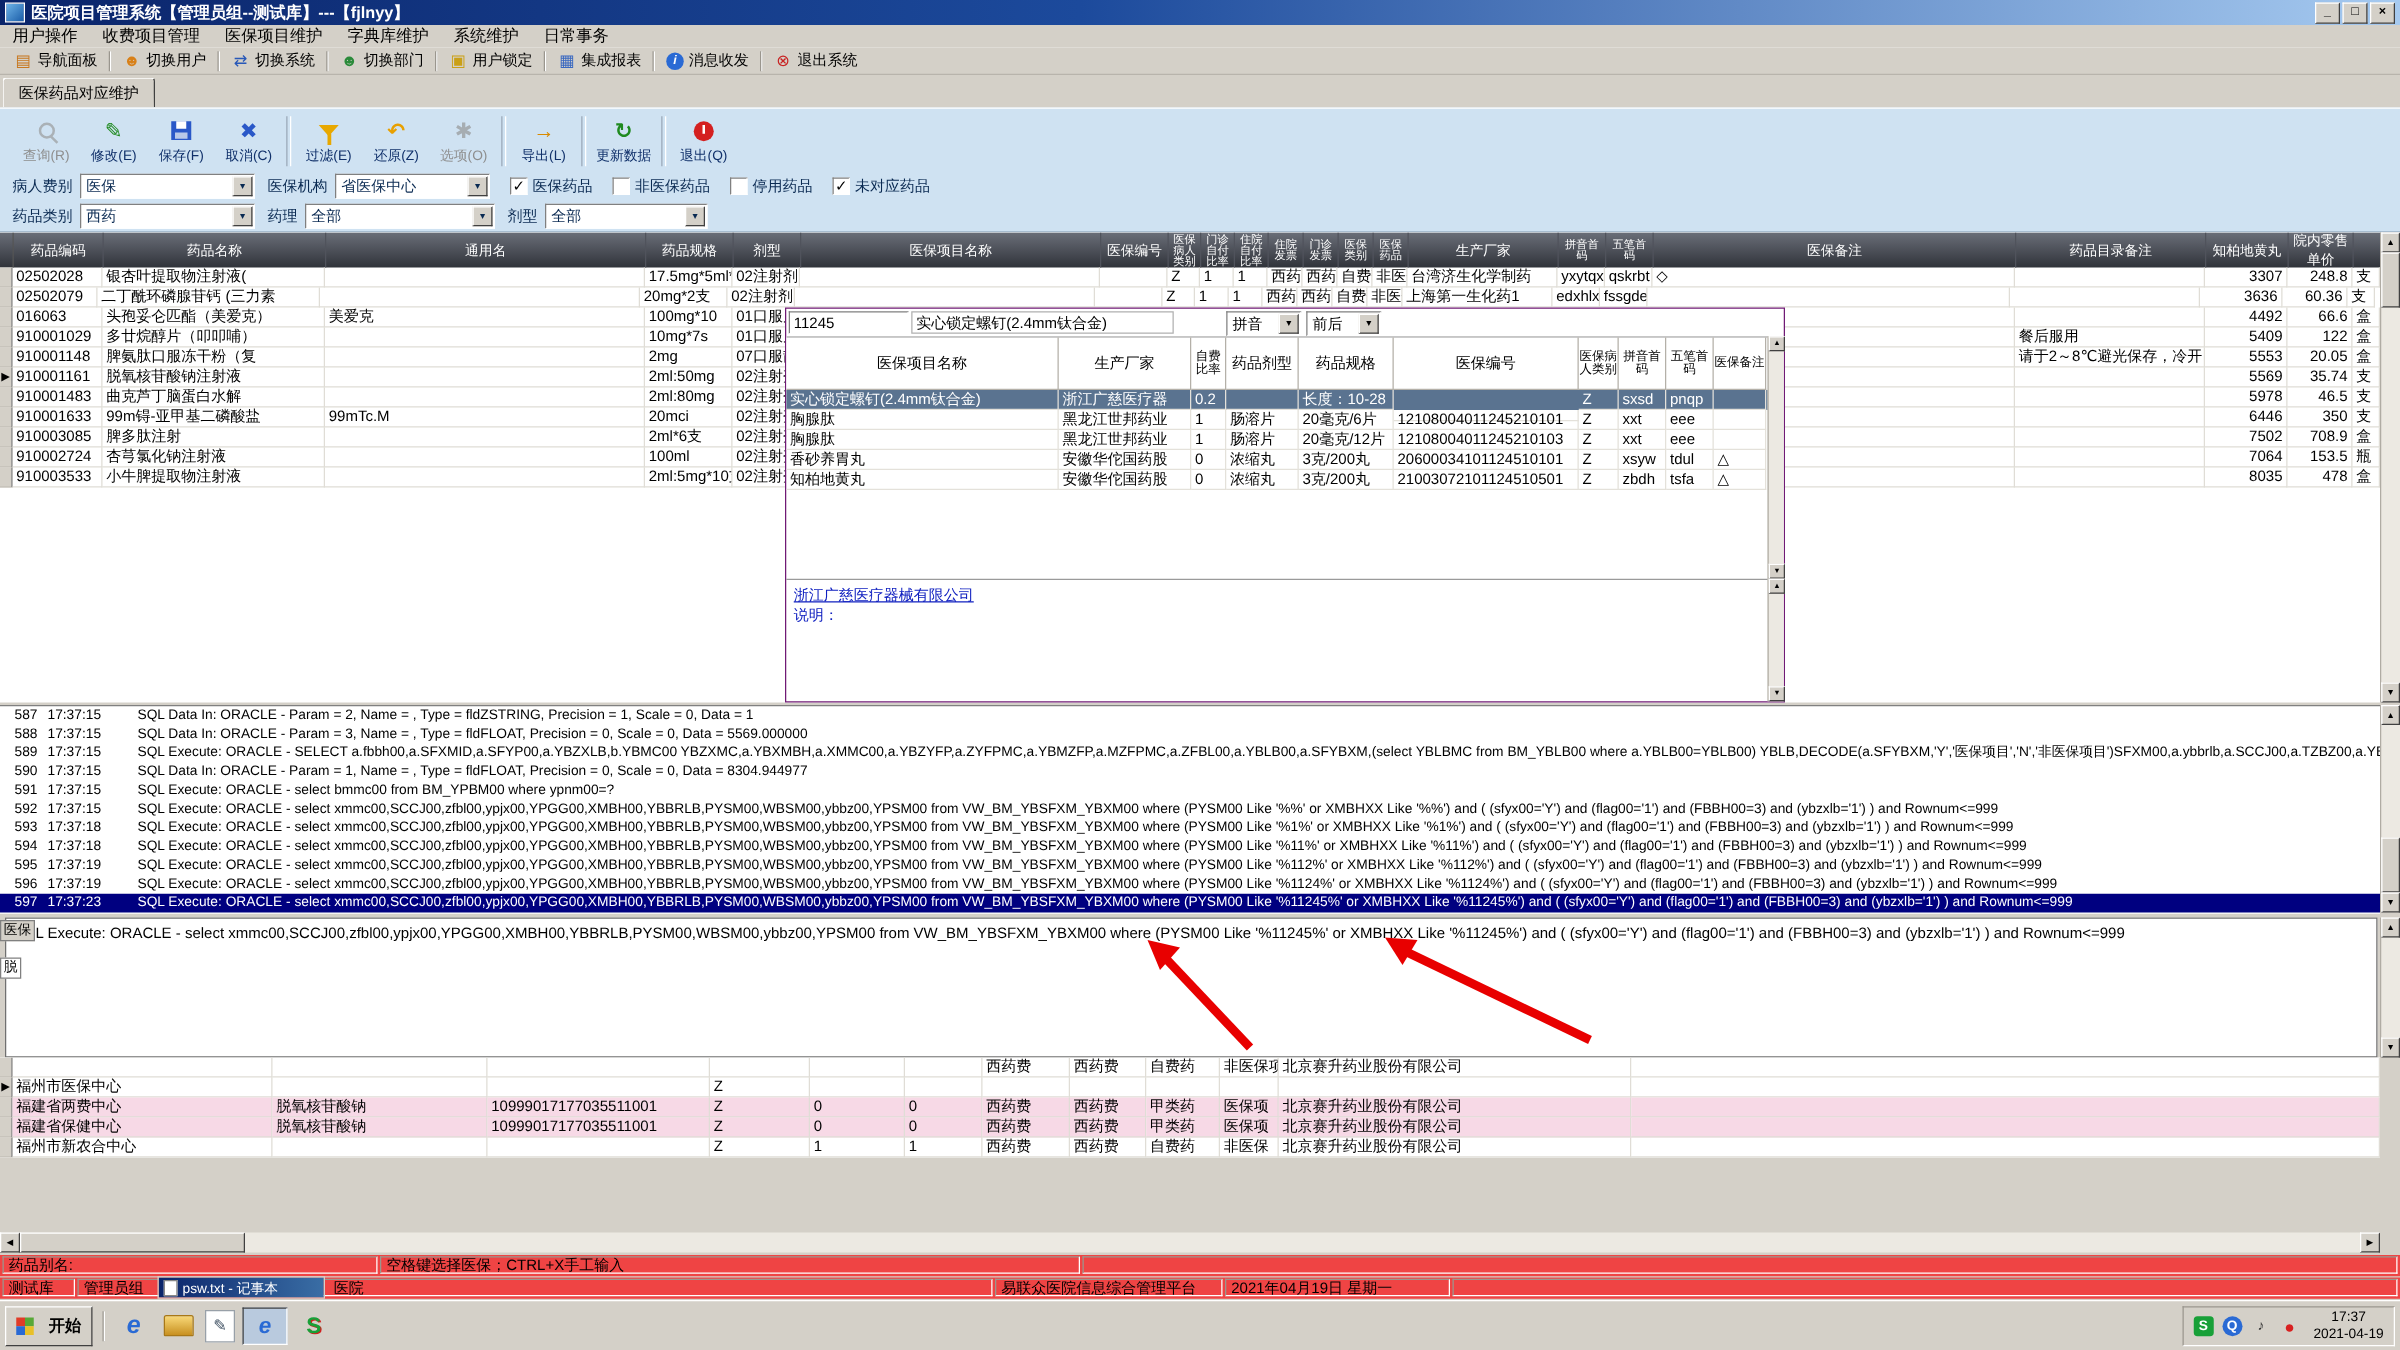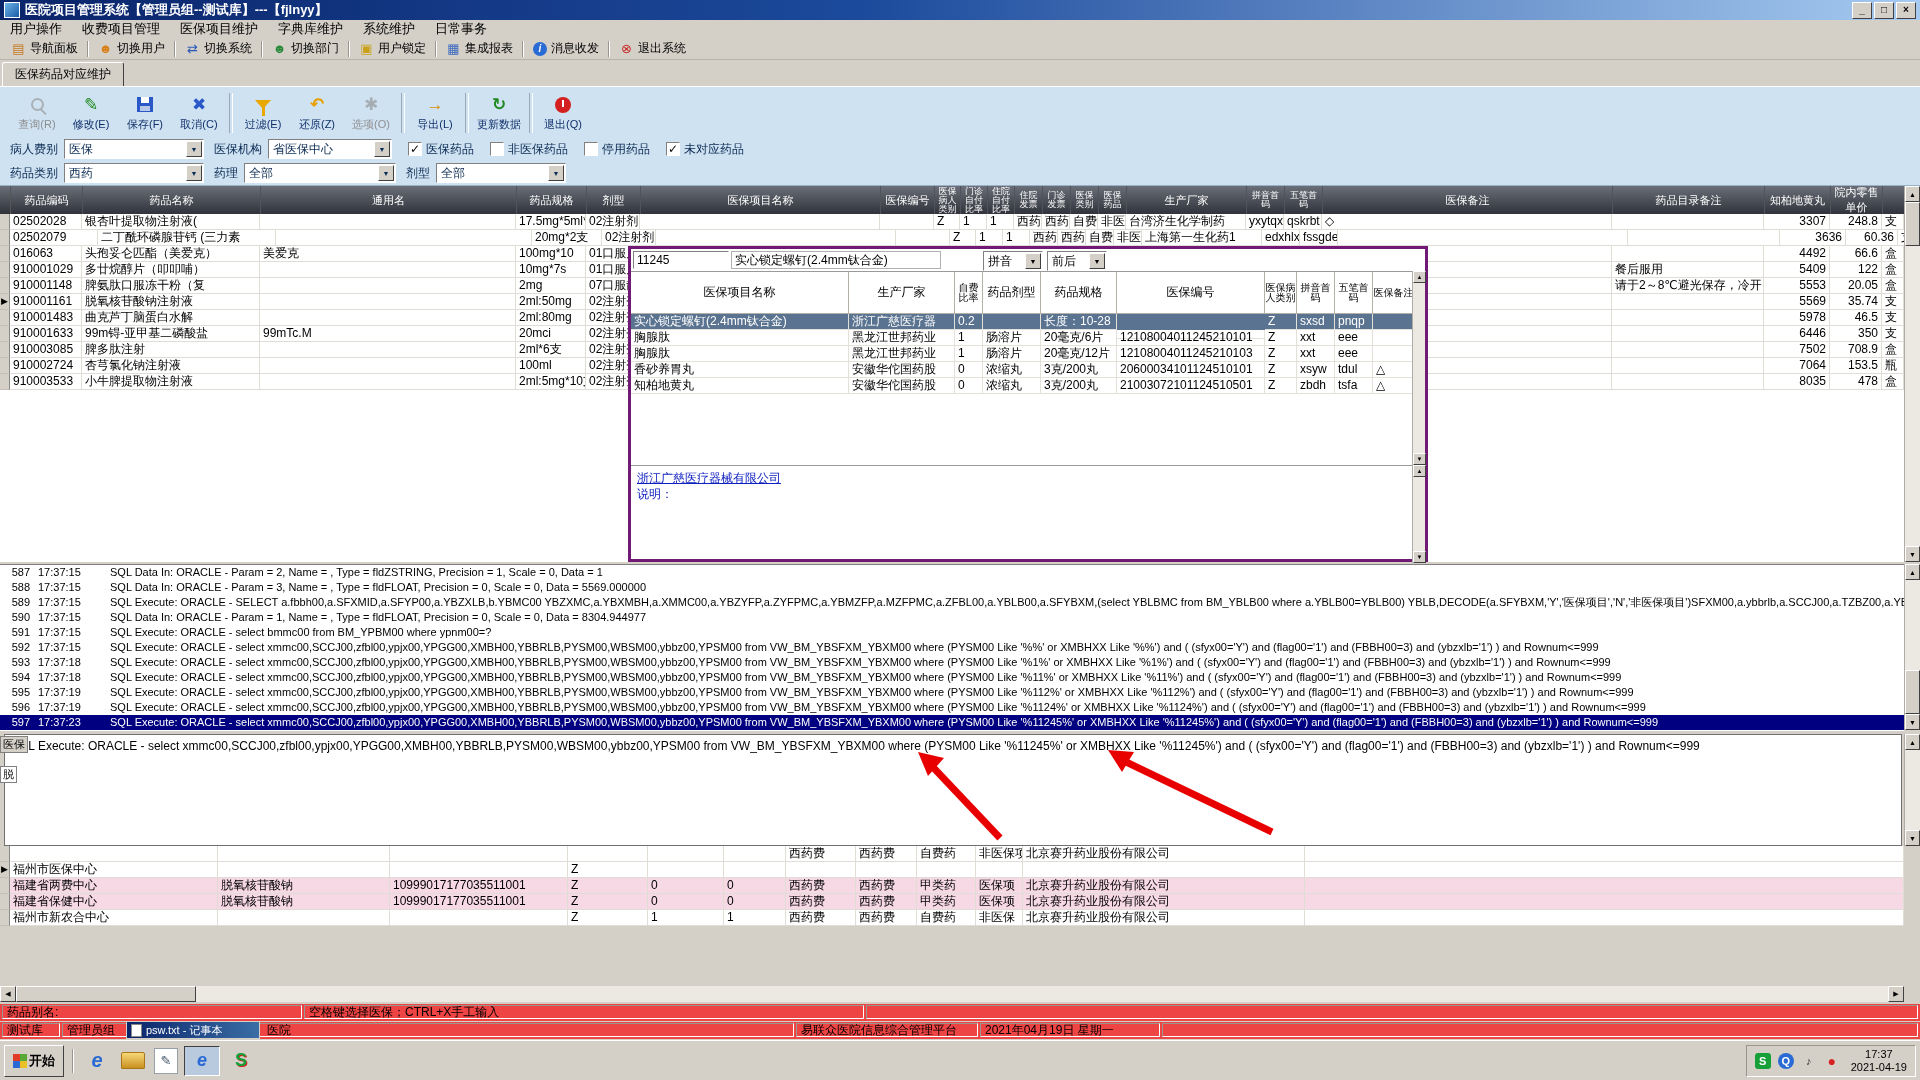--- a/index.html
+++ b/index.html
@@ -72,21 +72,21 @@
   .hcell.wrap{font-size:9px;line-height:9px;white-space:normal;word-break:break-all;padding:0 1px}
   .grow,.brow{display:flex;width:1904px;height:16px}
   .gcell{width:10px;flex:none;background:#d4d0c8;border-right:1px solid #8a8a8a;border-bottom:1px solid #c4c0b8;
     box-sizing:border-box;font-size:9px;line-height:15px;text-align:center;overflow:hidden}
   .cell{flex:none;box-sizing:border-box;padding:0 3px;font-size:12px;line-height:15px;white-space:nowrap;
     overflow:hidden;border-right:1px solid #e0ddd6;border-bottom:1px solid #e0ddd6}
   .cell.r{text-align:right}
   .brow.pink .cell{background:#f7d9e6}
   
   #popup{position:absolute;left:628px;top:246px;width:800px;height:316px;background:#fff;
-    border:3px solid #701a75;box-sizing:border-box;z-index:5}
+    border:1px solid #701a75;box-sizing:border-box;z-index:5}
   .p-search{position:absolute;left:2px;top:2px;width:96px;height:18px;border:1px solid;
     border-color:#808080 #fff #fff #808080;font-size:12px;padding:0 3px;box-sizing:border-box;background:#fff;
     font-family:"Liberation Sans","DejaVu Sans",sans-serif}
   .p-name{position:absolute;left:100px;top:2px;width:210px;height:18px;border:1px solid #b0b0b0;
     font-size:12px;line-height:16px;padding:0 3px;box-sizing:border-box;overflow:hidden;white-space:nowrap}
   .p-combo1{position:absolute;left:352px;top:2px;width:60px}
   .p-combo2{position:absolute;left:416px;top:2px;width:60px}
   #popupGrid{position:absolute;left:0;top:22px;width:787px;height:194px;overflow:hidden}
   .pghead{display:flex;height:42px;background:#fff;border-top:1px solid #9a9a9a}
   .phcell{flex:none;box-sizing:border-box;border-right:1px solid #b4b0a8;border-bottom:1px solid #b4b0a8;
@@ -138,21 +138,21 @@
     display:flex;align-items:center;box-sizing:border-box;height:14px;overflow:hidden;white-space:nowrap;flex:none}
   .spanel.fill{flex:1}
   
   #notepad{position:absolute;left:126px;top:1021px;width:134px;height:18px;z-index:8;
     background:linear-gradient(90deg,#0a246a,#3a6ea5);color:#fff;font-size:11px;display:flex;align-items:center;
     gap:4px;padding:0 4px;box-sizing:border-box;border:1px solid #d4d0c8}
   .np-ico{width:9px;height:11px;background:#fff;border:1px solid #888;flex:none}
   
   #taskbar{position:absolute;left:0;top:1040px;width:1920px;height:40px;background:#d4d0c8;
     border-top:1px solid #fff;display:flex;align-items:center;box-sizing:border-box;padding:0 4px;gap:5px}
-  #startbtn{height:30px;padding:0 8px;display:flex;align-items:center;gap:2px;background:#d4d0c8;
+  #startbtn{height:30px;padding:0 8px;display:flex;align-items:center;gap:12px;background:#d4d0c8;
     border:1px solid;border-color:#fff #404040 #404040 #fff;font-weight:bold;font-size:13px}
   .flag{width:14px;height:14px;display:grid;grid-template-columns:7px 7px;grid-template-rows:7px 7px}
   .flag i:nth-child(1){background:#e03c28}.flag i:nth-child(2){background:#58a838}
   .flag i:nth-child(3){background:#2a6ad4}.flag i:nth-child(4){background:#e8c028}
   .qsep{width:1px;height:24px;background:#9a968e;border-right:1px solid #fff;margin:0 3px}
   .ql{width:30px;height:30px;display:flex;align-items:center;justify-content:center;font-size:16px}
   .ql.ie{color:#2a6ad4;font-style:italic;font-weight:bold;font-size:20px}
   .ql.folder::before{content:"";width:22px;height:15px;background:linear-gradient(#f8d878,#c89020);
     border:1px solid #a87818;border-radius:2px 2px 1px 1px}
   .ql.notepad{background:#fff;border:1px solid #98a0a8;width:22px;height:24px;font-size:13px;color:#445566}
@@ -407,21 +407,21 @@
       <div class="cell" style="width: 38px;">yxytqx</div>
       <div class="cell" style="width: 38px;">qskrbt</div>
       <div class="cell" style="width: 290px;">◇</div>
       <div class="cell" style="width: 152px;"></div>
       <div class="cell r" style="width: 66px;">3307</div>
       <div class="cell r" style="width: 52px;">248.8</div>
       <div class="cell" style="width: 22px;">支</div>
     </div>
     <div class="grow">
       <div class="gcell"></div>
-      <div class="cell" style="width: 88px;">02502079</div>
+      <div class="cell" style="width: 68px;">02502079</div>
       <div class="cell" style="width: 178px;">二丁酰环磷腺苷钙 (三力素</div>
       <div class="cell" style="width: 256px;"></div>
       <div class="cell" style="width: 70px;">20mg*2支</div>
       <div class="cell" style="width: 54px;">02注射剂</div>
       <div class="cell" style="width: 240px;"></div>
       <div class="cell" style="width: 54px;"></div>
       <div class="cell" style="width: 26px;">Z</div>
       <div class="cell" style="width: 27px;">1</div>
       <div class="cell" style="width: 27px;">1</div>
       <div class="cell" style="width: 28px;">西药费</div>

